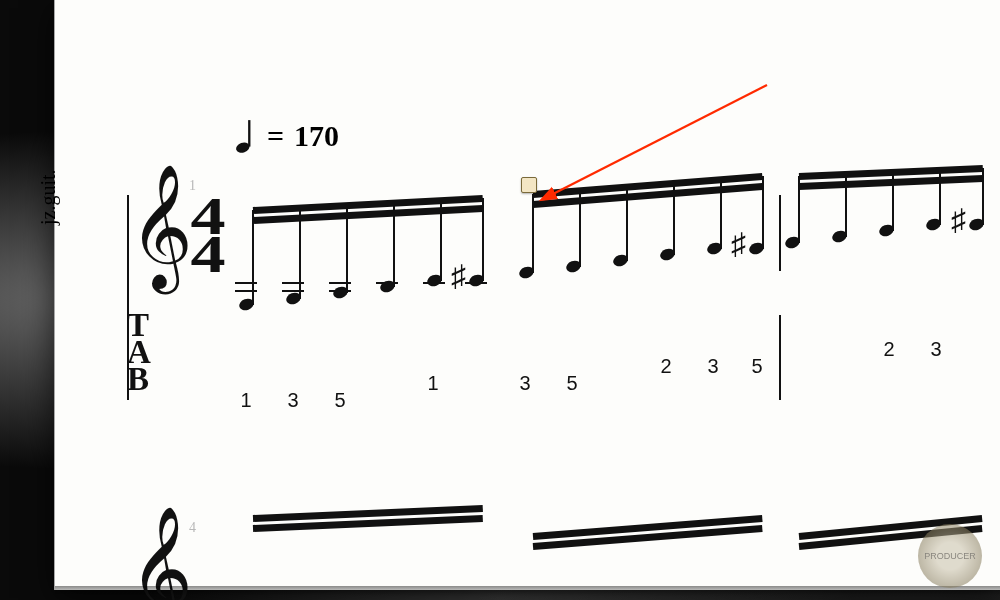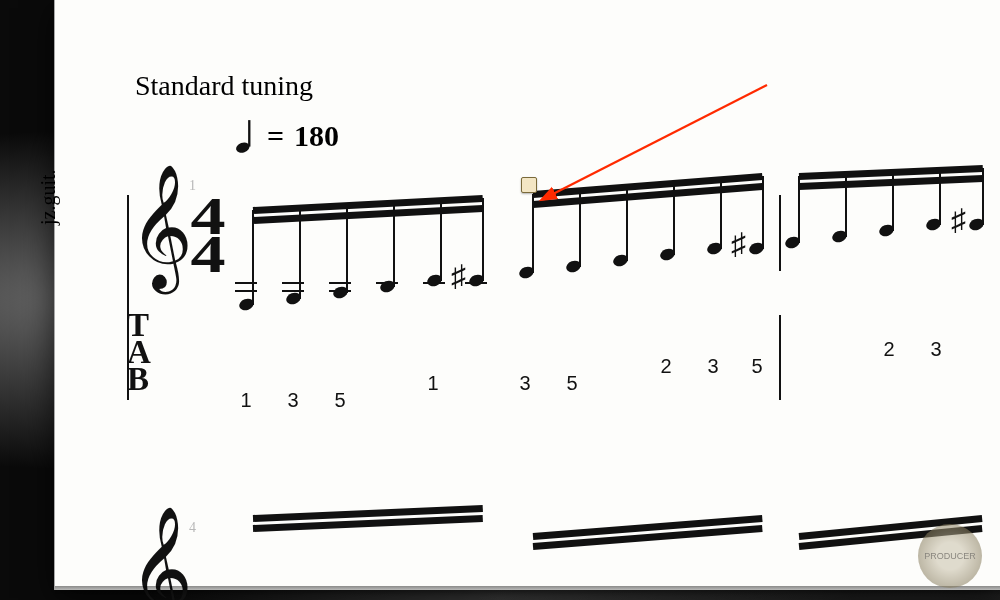--- a/index.html
+++ b/index.html
@@ -53,29 +53,28 @@
     opacity:.55;display:flex;align-items:center;justify-content:center;
     font-size:9px;font-family:Arial;color:#2a2418;text-align:center;}
 </style>
 </head>
 <body>
 
 <div class="bg"></div>
 
 <div class="page">
 
-  <div class="tuning">Standard tuning</div>
 
   <div class="tempo">
     <svg viewBox="0 0 20 34">
       <ellipse cx="7" cy="28" rx="6.5" ry="4.6" transform="rotate(-20 7 28)" fill="#111"></ellipse>
       <rect x="12" y="2" width="2.2" height="25" fill="#111"></rect>
     </svg>
     <span>=</span>
-    <span>180</span>
+    <span>170</span>
   </div>
 
   <div class="track-label">jz.guit.</div>
 
   <div class="block system1">
     <div class="bar-num">1</div>
     <div id="sys1-staff">
         <div class="staff-line" style="top: 0px;"></div>
         <div class="staff-line" style="top: 19px;"></div>
         <div class="staff-line" style="top: 38px;"></div>

